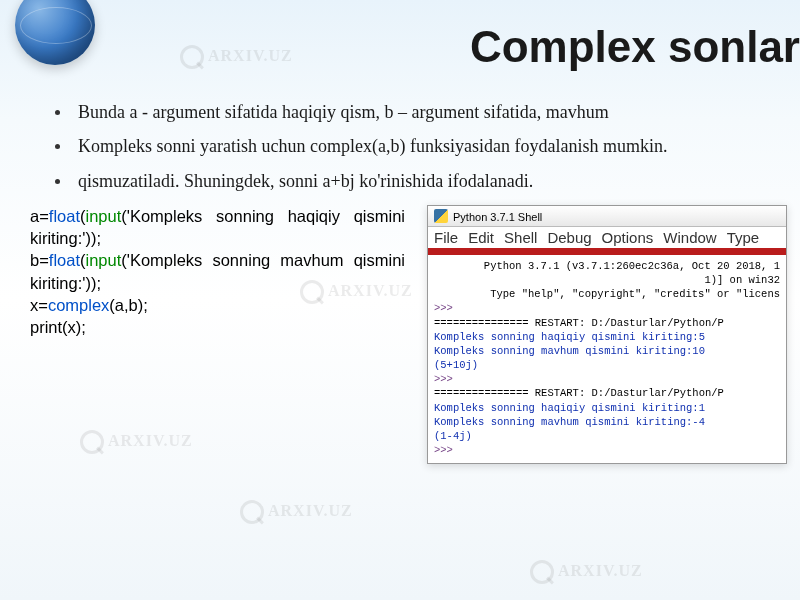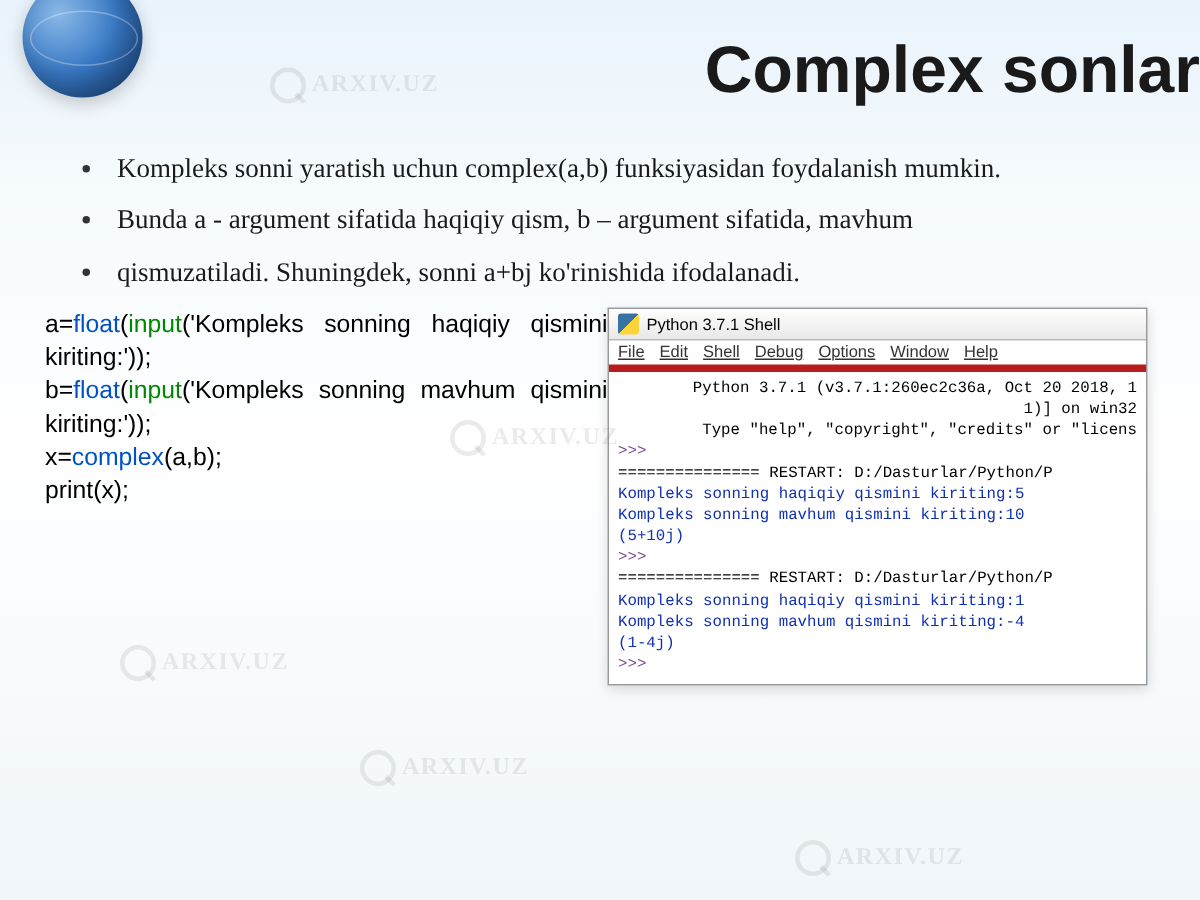--- a/index.html
+++ b/index.html
@@ -76,21 +76,21 @@
   }
   .bullet-text {
     font-size: 18px;
     color: #1a1a1a;
     line-height: 1.35;
     text-align: justify;
   }
   .code-row {
     display: flex;
     margin: 12px 0 0 30px;
-    gap: 0;
+    gap: 22px;
   }
   .code-block {
     width: 375px;
     font-family: Arial, sans-serif;
     font-size: 16.5px;
     line-height: 1.35;
     color: #000;
     text-align: justify;
   }
   .kw-type { color: #0050c8; }
@@ -113,28 +113,27 @@
     display: flex;
     align-items: flex-end;
     gap: 5px;
   }
   .py-icon {
     width: 14px; height: 14px;
     background: linear-gradient(135deg, #3672a4 50%, #ffd43b 50%);
     border-radius: 2px;
   }
   .shell-menu {
-    border-bottom: 5px solid #b91c1c;
+    border-bottom: 7px solid #b91c1c;
     padding: 2px 6px;
     font-family: Arial, sans-serif;
-    font-size: 11px;
+    font-size: 15px;
     color: #333;
     display: flex;
     gap: 10px;
-    text-decoration: underline;
   }
   .shell-body {
     padding: 4px 6px 6px 6px;
     line-height: 1.35;
     white-space: nowrap;
     overflow: hidden;
   }
   .sh-prompt { color: #7a4a8a; }
   .sh-blue { color: #1030b0; }
   .sh-text { color: #000; text-align: right; }
@@ -149,25 +148,25 @@
 <div class="watermark" style="top:500px;left:240px"><span class="wm-icon"></span><span>ARXIV.UZ</span></div>
 <div class="watermark" style="top:560px;left:530px"><span class="wm-icon"></span><span>ARXIV.UZ</span></div>
 
 <div class="globe"></div>
 
 <div class="title">Complex sonlar</div>
 
 <div class="bullets">
   <div class="bullet-row">
     <div class="bullet-dot"></div>
-    <div class="bullet-text">Kompleks sonni yaratish uchun complex(a,b) funksiyasidan foydalanish mumkin.</div>
+    <div class="bullet-text">Bunda a - argument sifatida haqiqiy qism, b – argument sifatida, mavhum</div>
   </div>
   <div class="bullet-row">
     <div class="bullet-dot"></div>
-    <div class="bullet-text">Bunda a - argument sifatida haqiqiy qism, b – argument sifatida, mavhum</div>
+    <div class="bullet-text">Kompleks sonni yaratish uchun complex(a,b) funksiyasidan foydalanish mumkin.</div>
   </div>
   <div class="bullet-row">
     <div class="bullet-dot"></div>
     <div class="bullet-text">qismuzatiladi. Shuningdek, sonni a+bj ko'rinishida ifodalanadi.</div>
   </div>
 </div>
 
 <div class="code-row">
   <div class="code-block">
     <span>a=</span><span class="kw-type">float</span><span>(</span><span class="kw-func">input</span><span>('Kompleks sonning haqiqiy qismini kiriting:'));</span><br>
@@ -181,21 +180,21 @@
       <span class="py-icon"></span>
       <span>Python 3.7.1 Shell</span>
     </div>
     <div class="shell-menu">
       <span>File</span>
       <span>Edit</span>
       <span>Shell</span>
       <span>Debug</span>
       <span>Options</span>
       <span>Window</span>
-      <span>Help</span>
+      <span>Type</span>
     </div>
     <div class="shell-body">
       <div class="sh-text">Python 3.7.1 (v3.7.1:260ec2c36a, Oct 20 2018, 1</div>
       <div class="sh-text">1)] on win32</div>
       <div class="sh-text">Type "help", "copyright", "credits" or "licens</div>
       <div class="sh-prompt">&gt;&gt;&gt;</div>
       <div class="sh-restart">=============== RESTART: D:/Dasturlar/Python/P</div>
       <div class="sh-blue">Kompleks sonning haqiqiy qismini kiriting:5</div>
       <div class="sh-blue">Kompleks sonning mavhum qismini kiriting:10</div>
       <div class="sh-blue">(5+10j)</div>

